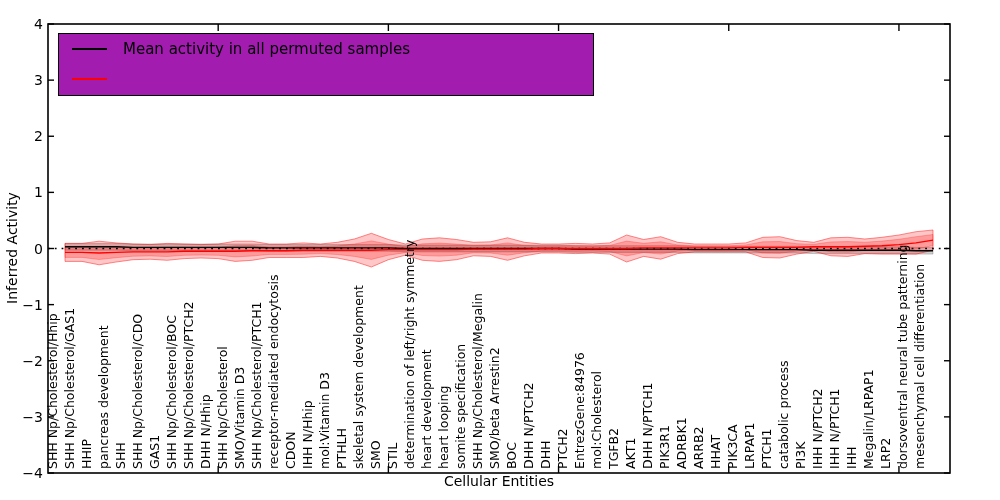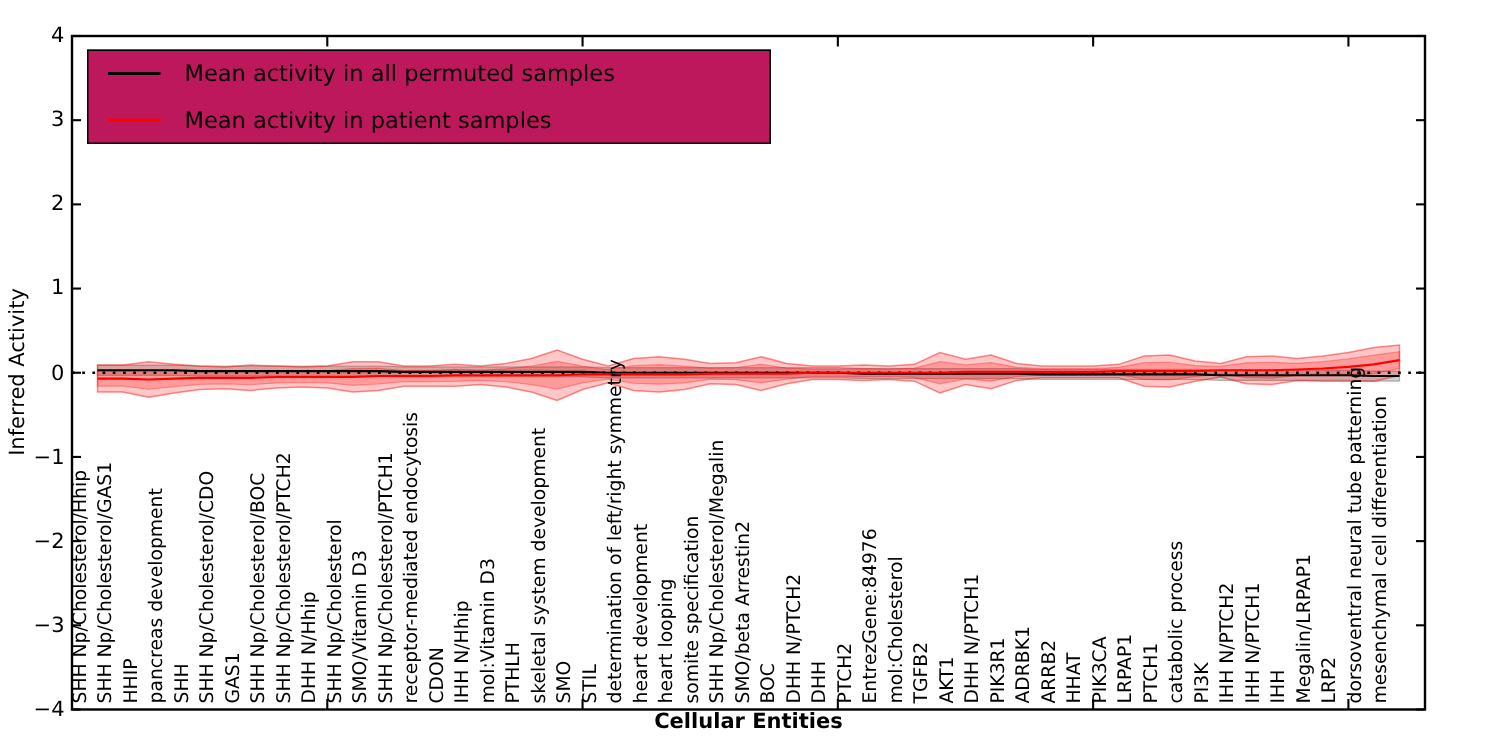--- a/index.html
+++ b/index.html
@@ -5,23 +5,23 @@
   html,body{margin:0;padding:0;}
   body{
     width:1000px;height:500px;background:#ffffff;overflow:hidden;position:relative;
     font-family:"DejaVu Sans","Liberation Sans",sans-serif;color:#000;
   }
   .fig{position:absolute;left:0;top:0;width:1000px;height:500px;}
   #plot{position:absolute;left:0;top:0;}
   .title{position:absolute;left:48px;top:1px;width:902px;text-align:center;font-size:17px;white-space:nowrap;}
   .ylabel{position:absolute;left:-60px;top:239px;width:144px;height:18px;line-height:18px;
     text-align:center;font-size:14px;transform:rotate(-90deg);}
-  .xlabel{position:absolute;left:48px;top:473px;width:902px;text-align:center;font-size:14px;font-weight:bold;}
-  .legend{position:absolute;left:58px;top:33px;width:456px;height:63px;border:1.6px solid #000;
-    background:#be185d;box-sizing:border-box;display:flex;flex-direction:column;justify-content:space-between;}
+  .xlabel{position:absolute;left:48px;top:473px;width:902px;text-align:center;font-size:14px;}
+  .legend{position:absolute;left:58px;top:33px;width:536px;height:63px;border:1.6px solid #000;
+    background:#a21caf;box-sizing:border-box;display:flex;flex-direction:column;justify-content:flex-start;}
   .legend-row{display:flex;align-items:center;height:30px;}
   .legend-swatch{width:35px;height:2px;margin-left:13px;margin-right:16px;flex:none;}
   .legend-text{font-size:15px;white-space:nowrap;}
   .ytick{position:absolute;left:0;width:43px;text-align:right;font-size:14px;line-height:18px;}
   .xcat{position:absolute;white-space:nowrap;font-size:12.5px;line-height:13px;
     transform-origin:0 100%;transform:rotate(-90deg);}
 </style>
 </head>
 <body>
 
@@ -134,17 +134,16 @@
 
   <div class="xlabel">Cellular Entities</div>
 
   <div class="legend">
     <div class="legend-row">
       <span class="legend-swatch" style="background: rgb(0, 0, 0);"></span>
       <span class="legend-text">Mean activity in all permuted samples</span>
     </div>
     <div class="legend-row">
       <span class="legend-swatch" style="background: rgb(255, 0, 0);"></span>
-      <span class="legend-text">Mean activity in patient samples</span>
     </div>
   </div>
 
 </div>
 
 </body></html>

